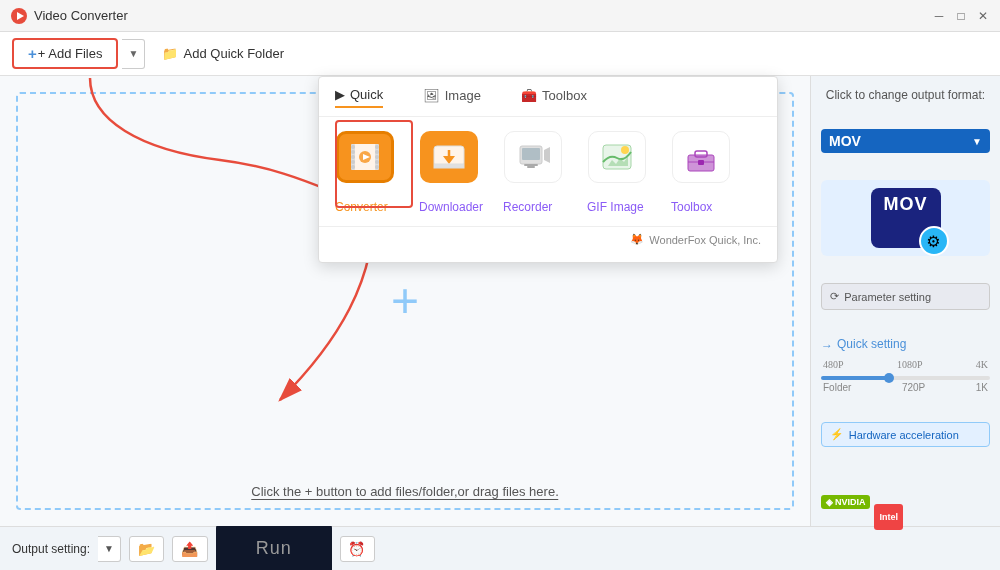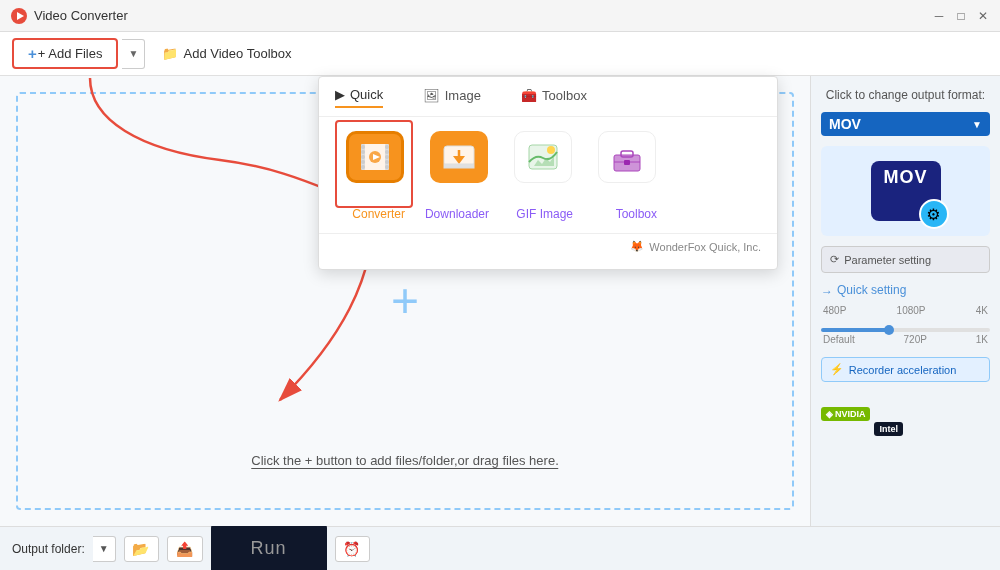--- a/index.html
+++ b/index.html
@@ -128,40 +128,40 @@
       position: relative;
     }
     .drop-zone-plus {
       font-size: 48px;
       color: #90caf9;
       font-weight: 200;
       line-height: 1;
     }
     .drop-zone-text {
       position: absolute;
-      bottom: 39px;
+      bottom: 8px;
       left: 50%;
       transform: translateX(-50%);
       white-space: nowrap;
     }
     .drop-zone-text span {
       font-size: 13px;
       color: #555;
       border-bottom: 1px solid #555;
     }
 
     
     .right-panel {
       width: 190px;
       background: #f0f4f8;
       border-left: 1px solid #ddd;
       padding: 12px 10px;
       display: flex;
       flex-direction: column;
-      gap: 10px;
+      gap: 27px;
     }
     .output-format-label {
       font-size: 12px;
       color: #555;
       text-align: center;
     }
     .format-dropdown {
       background: #1565c0;
       color: white;
       border-radius: 4px;
@@ -242,22 +242,23 @@
     }
     .quality-slider-container {
       position: relative;
       padding: 2px 0;
     }
     .quality-labels-top {
       display: flex;
       justify-content: space-between;
       font-size: 10px;
       color: #888;
-      margin-bottom: 12px;
+      margin-bottom: 6px;
       padding: 0 2px;
+      font-family: Liberation Serif, serif;
     }
     .quality-track {
       height: 4px;
       background: linear-gradient(to right, #4a90d9 40%, #e0e0e0 40%);
       border-radius: 2px;
       position: relative;
     }
     .quality-thumb {
       width: 10px;
       height: 10px;
@@ -297,25 +298,25 @@
       color: white;
       font-size: 9px;
       font-weight: bold;
       padding: 2px 5px;
       border-radius: 3px;
       display: flex;
       align-items: center;
       gap: 2px;
     }
     .intel-badge {
-      background: #0f172a;
+      background: #ef4444;
       color: white;
       font-size: 9px;
       font-weight: bold;
-      padding: 2px 5px;
+      padding: 8px 5px;
       border-radius: 3px;
       margin-top: 30px;
     }
 
     
     .bottom-bar {
       height: 44px;
       background: #f0f4f8;
       border-top: 1px solid #ddd;
       display: flex;
@@ -422,22 +423,22 @@
       border-bottom: 2px solid #f7931e;
     }
     .nav-dropdown-content {
       padding: 12px 16px;
       display: flex;
       gap: 14px;
     }
     .nav-item {
       display: flex;
       flex-direction: column;
-      align-items: flex-end;
-      gap: 23px;
+      align-items: flex-start;
+      gap: 16px;
       cursor: pointer;
       min-width: 70px;
     }
     .nav-item-icon {
       width: 60px;
       height: 55px;
       display: flex;
       align-items: center;
       justify-content: center;
     }
@@ -542,21 +543,21 @@
 </div>
 
 <div class="toolbar">
   <button class="btn-add-files">
     <span class="plus">+</span>
     <span style="margin-left:-4px">+ Add Files</span>
   </button>
   <button class="btn-dropdown">▼</button>
   <button class="btn-add-folder">
     <span>📁</span>
-    <span>Add Video Toolbox</span>
+    <span>Add Quick Folder</span>
   </button>
 </div>
 
 <div class="main-content">
 
   <div class="drop-zone-wrapper">
     <div class="drop-zone">
       <div class="drop-zone-plus">+</div>
       <div class="drop-zone-text">
         <span>Click the + button to add files/folder,or drag files here.</span>
@@ -588,44 +589,44 @@
       <div class="quality-slider-container">
         <div class="quality-labels-top">
           <span>480P</span>
           <span>1080P</span>
           <span>4K</span>
         </div>
         <div class="quality-track">
           <div class="quality-thumb"></div>
         </div>
         <div class="quality-labels-bottom">
-          <span>Default</span>
+          <span>Folder</span>
           <span>720P</span>
           <span>1K</span>
         </div>
       </div>
     </div>
     <button class="hw-accel-btn">
       <span>⚡</span>
-      <span>Recorder acceleration</span>
+      <span>Hardware acceleration</span>
     </button>
     <div class="gpu-badges">
       <div class="nvidia-badge">
         <span>◈</span>
         <span>NVIDIA</span>
       </div>
       <div class="intel-badge">
         <span>Intel</span>
       </div>
     </div>
   </div>
 </div>
 
 <div class="bottom-bar">
-  <span class="output-folder-label">Output folder:</span>
+  <span class="output-folder-label">Output setting:</span>
   <div class="output-folder-dropdown">▼</div>
   <button class="folder-browse-btn">
     <span>📂</span>
   </button>
   <button class="export-btn">
     <span>📤</span>
   </button>
   <button class="run-btn">Run</button>
   <button class="alarm-btn">
     <span>⏰</span>
@@ -683,20 +684,34 @@
             <line x1="17" y1="8" x2="17" y2="18" stroke="#f7931e" stroke-width="2.5"></line>
             <polygon points="11,14 17,22 23,14" fill="#f7931e"></polygon>
             <rect x="2" y="22" width="30" height="4" rx="0" fill="#e0e0e0"></rect>
             <rect x="2" y="22" width="30" height="4" rx="0" fill="none" stroke="#ddd"></rect>
           </svg>
         </div>
       </div>
       <span class="nav-item-label">Downloader</span>
     </div>
 
+    <div class="nav-item">
+      <div class="nav-item-icon">
+        <div class="icon-recorder">
+          <svg width="34" height="30" viewBox="0 0 34 30">
+            <rect x="4" y="4" width="22" height="18" rx="2" fill="#e0e0e0" stroke="#ccc"></rect>
+            <rect x="6" y="6" width="18" height="12" rx="1" fill="#b0bec5"></rect>
+            <polygon points="28,8 34,5 34,21 28,18" fill="#ccc"></polygon>
+            <rect x="8" y="22" width="14" height="2" rx="1" fill="#aaa"></rect>
+            <rect x="11" y="24" width="8" height="2" rx="1" fill="#aaa"></rect>
+          </svg>
+        </div>
+      </div>
+      <span class="nav-item-label">Recorder</span>
+    </div>
 
     <div class="nav-item">
       <div class="nav-item-icon">
         <div class="icon-gifmaker">
           <svg width="34" height="30" viewBox="0 0 34 30">
             <rect x="3" y="3" width="28" height="24" rx="3" fill="#e8f5e9" stroke="#a5d6a7"></rect>
             <path d="M3 20 Q10 12 17 16 Q24 20 31 10" fill="none" stroke="#66bb6a" stroke-width="2"></path>
             <circle cx="25" cy="8" r="4" fill="#ffd54f"></circle>
             <path d="M8 24 L12 18 L16 22 L20 16 L24 20 L28 14 L28 24 Z" fill="#81c784" opacity="0.5"></path>
           </svg>

